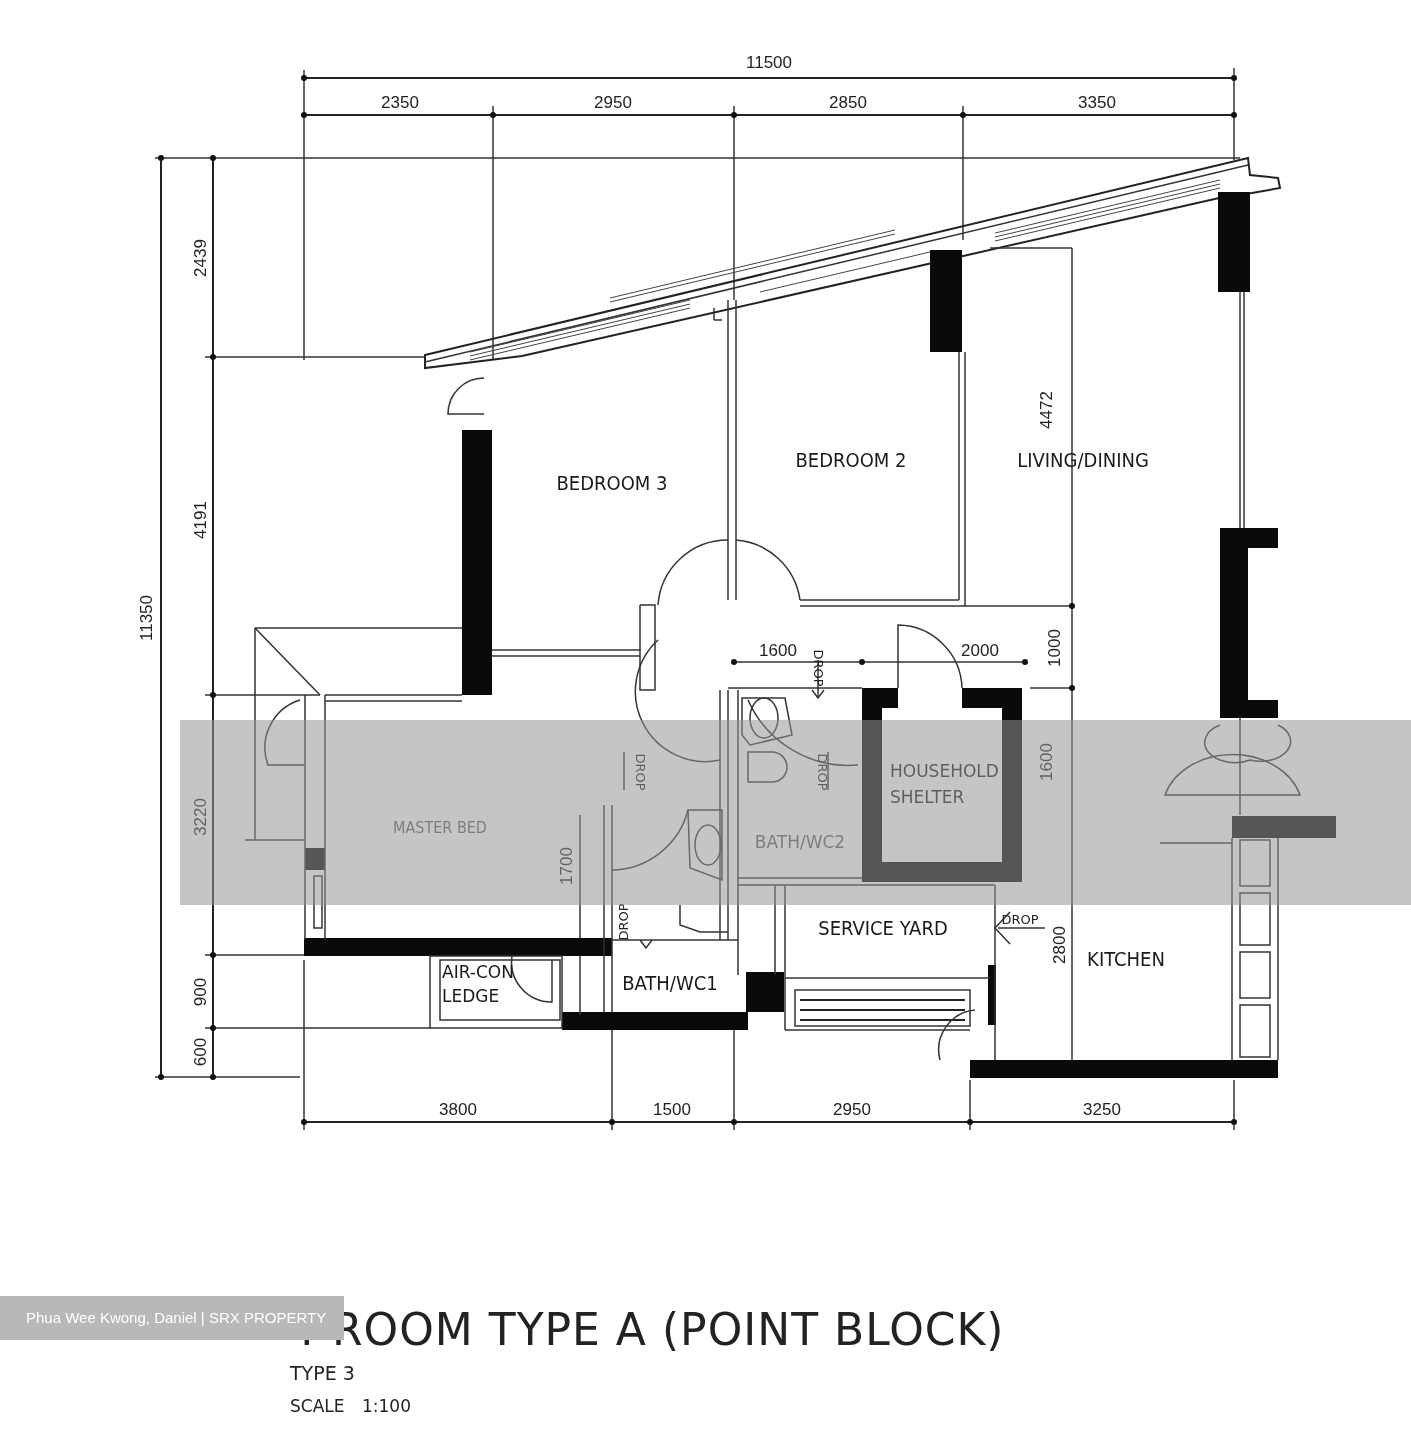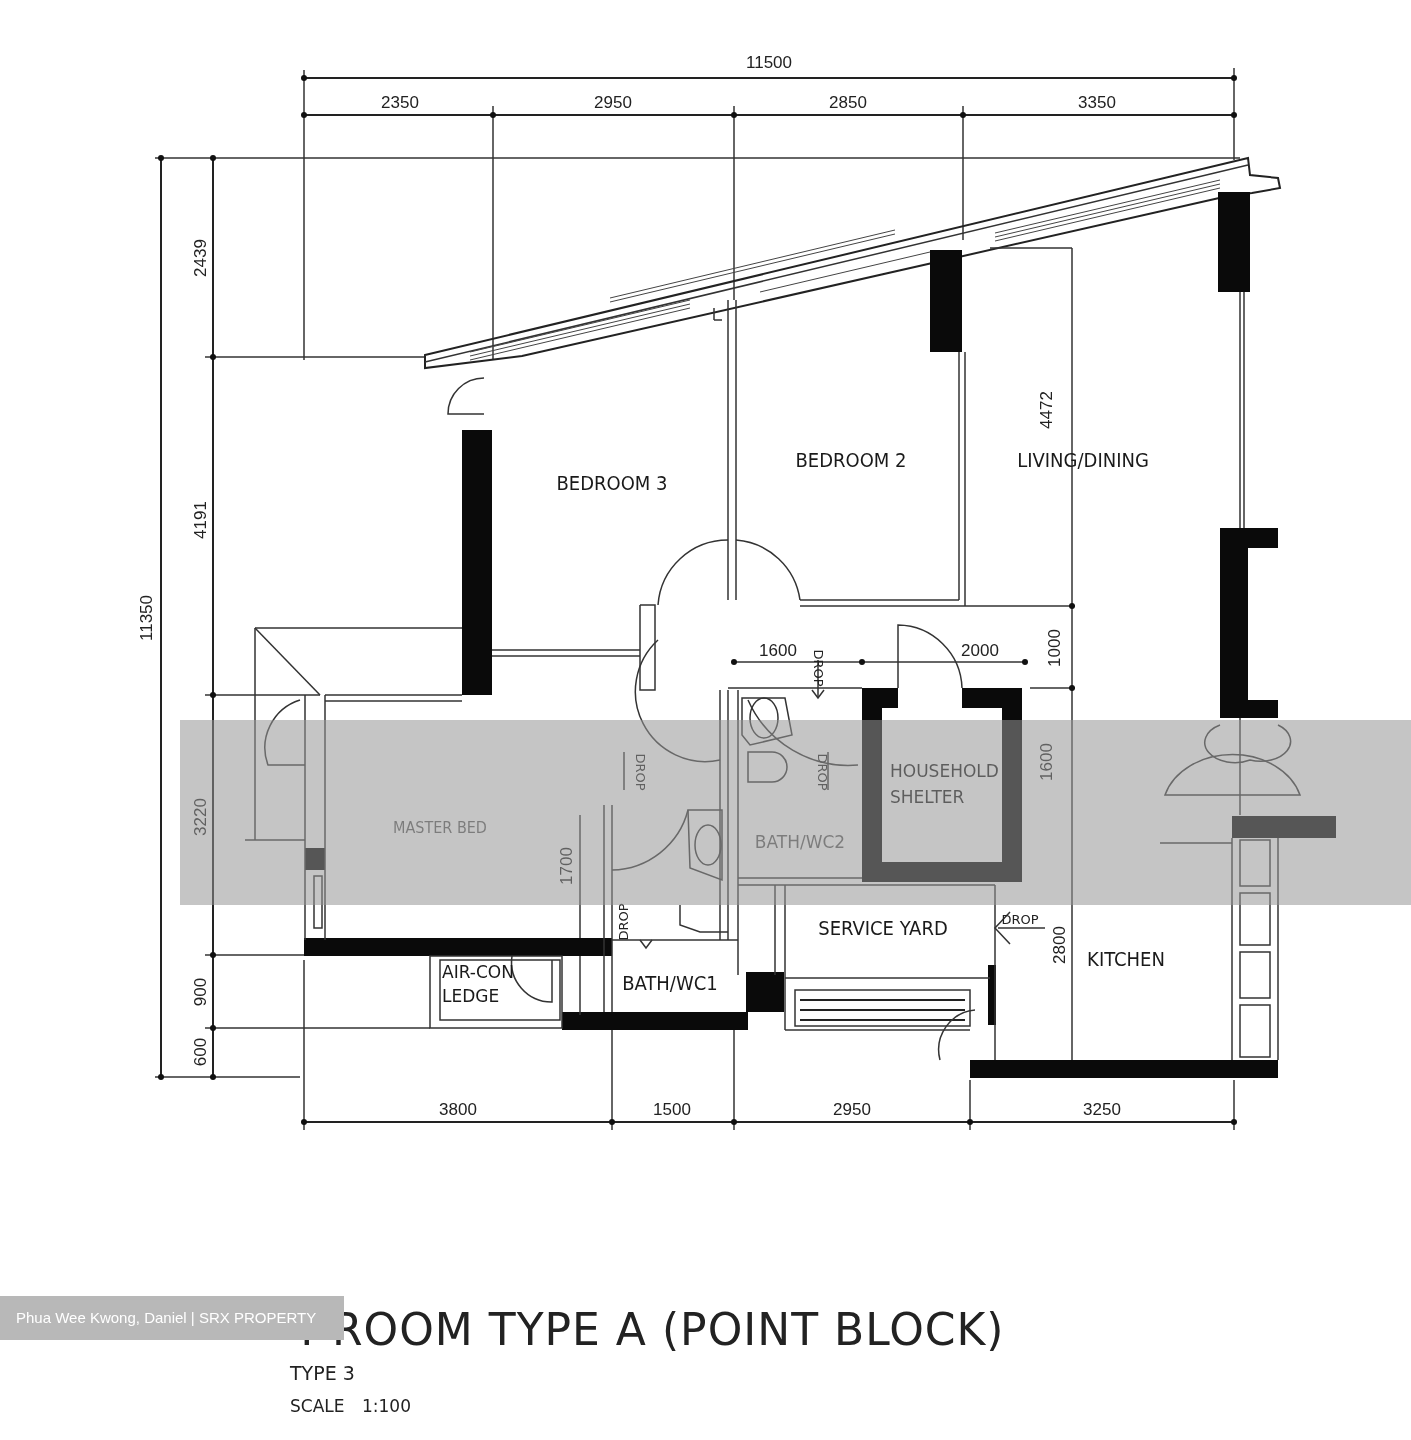--- a/index.html
+++ b/index.html
@@ -9,21 +9,21 @@
   .room{font-family:"DejaVu Sans Condensed","DejaVu Sans",sans-serif;font-size:20px;fill:#1a1a1a;letter-spacing:0px;}
   .small{font-family:"DejaVu Sans",sans-serif;font-size:17px;fill:#1a1a1a;}
   .drop{font-family:"DejaVu Sans",sans-serif;font-size:13px;fill:#222;}
   .title{font-family:"DejaVu Sans",sans-serif;font-size:46px;fill:#222;transform-origin:0 0;}
   .sub{font-family:"DejaVu Sans",sans-serif;font-size:19px;fill:#222;}
   .ln{stroke:#222;stroke-width:2;fill:none;}
   .thin{stroke:#333;stroke-width:1.5;fill:none;}
   .wall{fill:#0a0a0a;}
   .win{stroke:#444;stroke-width:1;fill:none;}
   #band{position:absolute;left:180px;top:720px;width:1231px;height:185px;background:rgba(150,150,150,0.55);pointer-events:none;}
-  #watermark{position:absolute;left:0;top:1296px;width:344px;height:44px;background:#b8b8b8;color:#fff;font-size:15px;line-height:44px;padding-left:16px;box-sizing:border-box;white-space:nowrap;}
+  #watermark{position:absolute;left:0;top:1296px;width:344px;height:44px;background:#b8b8b8;color:#fff;font-size:15px;line-height:44px;padding-left:26px;box-sizing:border-box;white-space:nowrap;}
 </style>
 </head>
 <body>
 
 <svg id="plan" viewBox="0 0 1411 1440" xmlns="http://www.w3.org/2000/svg">
 
   <g>
     <line class="ln" x1="304" y1="78" x2="1234" y2="78"></line>
     <line class="ln" x1="304" y1="115" x2="1234" y2="115"></line>
     <line class="thin" x1="304" y1="70" x2="304" y2="360"></line>

